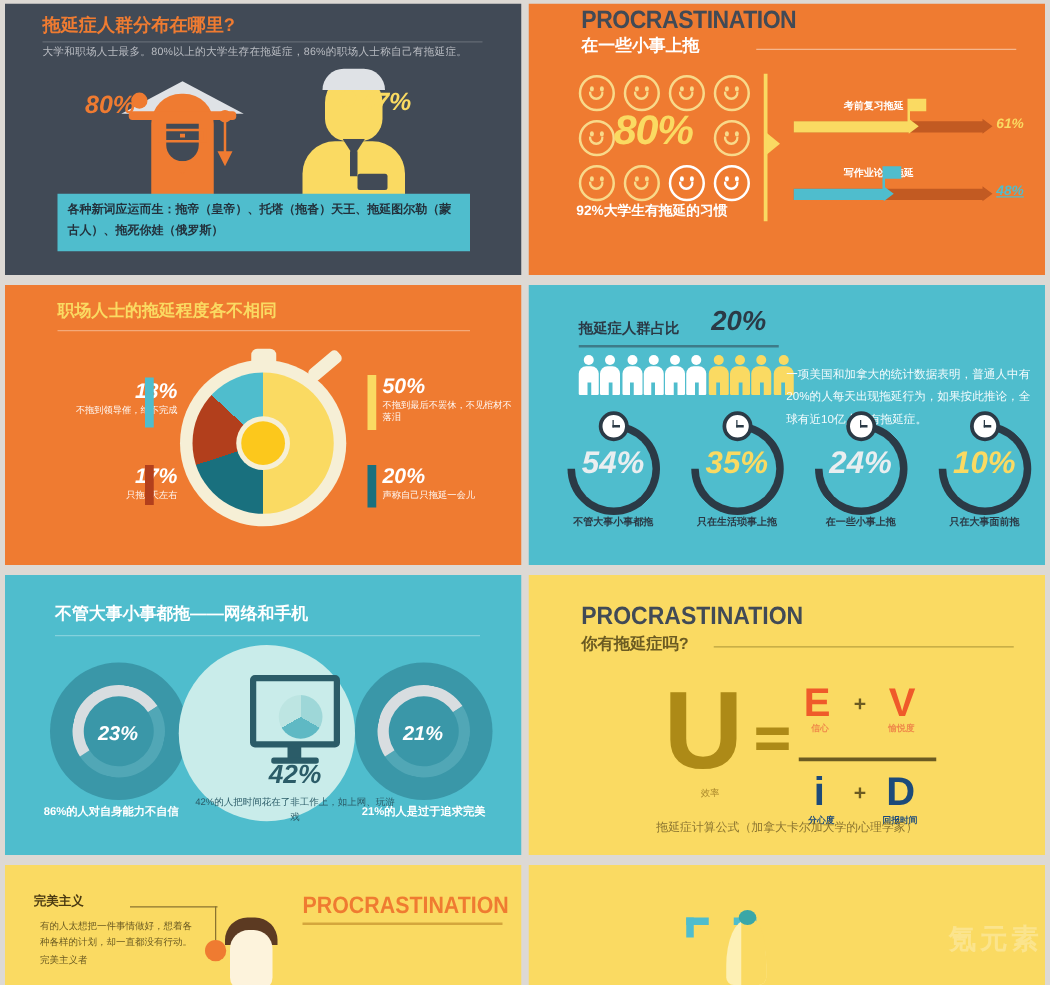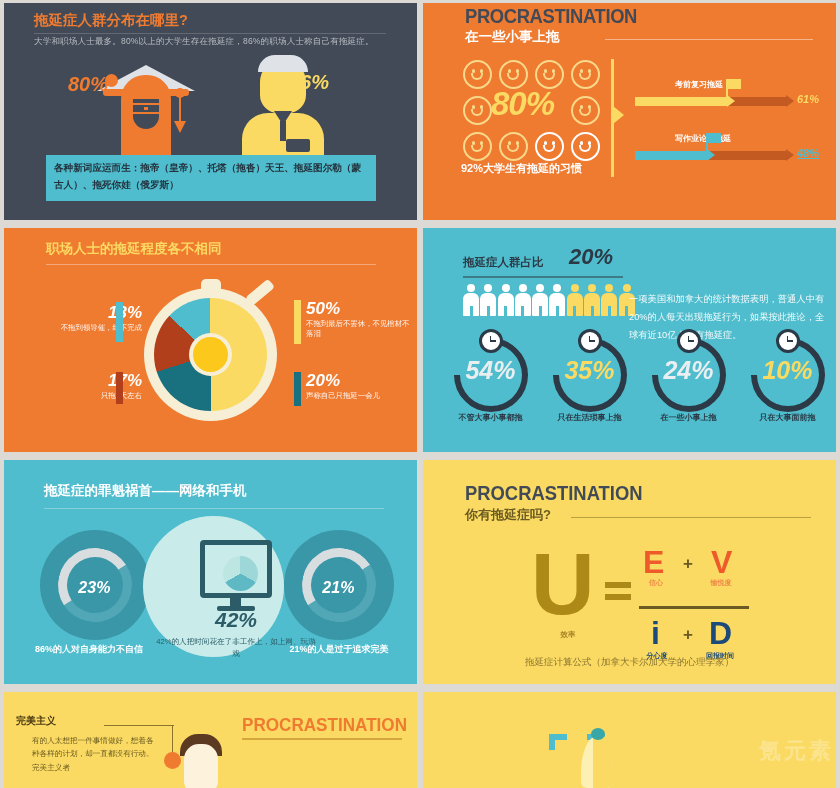--- a/index.html
+++ b/index.html
@@ -156,41 +156,41 @@
   .p5 .c42{ position:absolute; left:180px; top:148px; width:104px; text-align:center; font-size:21px; font-weight:bold; font-style:italic; color:#2b5c68;}
   .p5 .c42txt{ position:absolute; left:152px; top:176px; width:160px; text-align:center; font-size:7.6px; line-height:1.6; color:#2b5c68;}
   .p5 .lcap{ position:absolute; left:30px; top:183px; width:110px; text-align:center; font-size:9px; font-weight:bold; color:#fff; line-height:1.5;}
   .p5 .rcap{ position:absolute; left:280px; top:183px; width:110px; text-align:center; font-size:9px; font-weight:bold; color:#fff; line-height:1.5;}
 
   
   .p6 .en{ position:absolute; left:42px; top:22px; font-size:20px; font-weight:bold; color:#414a56; transform:scaleX(.92); transform-origin:left;}
   .p6 .cn{ position:absolute; left:42px; top:46px; font-size:13px; font-weight:bold; color:#6b5b22;}
   .p6 .rule{ position:absolute; left:148px; top:57px; width:240px; height:1px; background:#b9a13f;}
   .p6 .U { position:absolute; left:108px; top:84px; font-size:88px; line-height:.9; font-weight:bold; color:#ad8a17; font-family:"Liberation Sans",sans-serif;}
-  .p6 .Ulbl{ position:absolute; left:120px; top:170px; width:50px; text-align:center; font-size:7.5px; font-weight:bold; color:#a8862a;}
+  .p6 .Ulbl{ position:absolute; left:120px; top:170px; width:50px; text-align:center; font-size:7.5px; font-weight:normal; color:#a8862a;}
   .p6 .eq{ position:absolute; left:182px; top:122px; width:26px;}
   .p6 .eq i{ display:block; height:6px; background:#ad8a17; margin-bottom:6px;}
   .p6 .frac{ position:absolute; left:216px; top:84px; width:110px;}
   .p6 .top{ position:relative; height:48px;}
   .p6 .bot{ position:relative; height:48px;}
   .p6 .fline{ height:3px; background:#6b5b22; margin:14px 0 6px;}
   .p6 .E{ position:absolute; left:4px; top:0; font-size:32px; font-weight:bold; color:#ef5a2a;}
   .p6 .plus1{ position:absolute; left:44px; top:10px; font-size:17px; font-weight:bold; color:#6b5b22;}
   .p6 .V{ position:absolute; left:72px; top:0; font-size:32px; font-weight:bold; color:#ef5a2a;}
   .p6 .l1{ position:absolute; left:0; top:34px; width:34px; text-align:center; font-size:7px; font-weight:bold; color:#ef8a4a;}
   .p6 .l2{ position:absolute; left:62px; top:34px; width:40px; text-align:center; font-size:7px; font-weight:bold; color:#ef8a4a;}
   .p6 .i{ position:absolute; left:12px; top:0; font-size:32px; font-weight:bold; color:#1c4a7a;}
   .p6 .plus2{ position:absolute; left:44px; top:10px; font-size:17px; font-weight:bold; color:#6b5b22;}
   .p6 .D{ position:absolute; left:70px; top:0; font-size:32px; font-weight:bold; color:#1c4a7a;}
   .p6 .l3{ position:absolute; left:-2px; top:36px; width:40px; text-align:center; font-size:7px; font-weight:bold; color:#1c4a7a;}
   .p6 .l4{ position:absolute; left:58px; top:36px; width:46px; text-align:center; font-size:7px; font-weight:bold; color:#1c4a7a;}
   .p6 .foot{ position:absolute; left:0; top:196px; width:100%; text-align:center; font-size:9.5px; color:#8a7430;}
 
   
-  .p7 .h1{ position:absolute; left:12px; top:22px; font-size:10px; font-weight:bold; color:#4a3a12;}
+  .p7 .h1{ position:absolute; left:23px; top:22px; font-size:10px; font-weight:bold; color:#4a3a12;}
   .p7 .body{ position:absolute; left:28px; top:42px; width:128px; font-size:7.6px; line-height:1.75; color:#6b5b22;}
   .p7 .lead{ position:absolute; left:100px; top:33px; width:70px; height:1.2px; background:#8a7430;}
   .p7 .lead2{ position:absolute; left:168px; top:33px; width:1.2px; height:32px; background:#8a7430;}
   .p7 .dot{ position:absolute; left:160px; top:60px; width:17px; height:17px; border-radius:50%; background:#ef7b31;}
   .p7 .head{ position:absolute; left:180px; top:52px; width:34px; height:48px; background:#fdf3dc; border-radius:15px 15px 10px 10px;}
   .p7 .hair{ position:absolute; left:176px; top:42px; width:42px; height:22px; background:#5c3a22; border-radius:18px 18px 0 0;}
   .p7 .en{ position:absolute; left:238px; top:22px; font-size:19px; font-weight:bold; color:#ef7b31; transform:scaleX(.9); transform-origin:left;}
   .p7 .rule{ position:absolute; left:238px; top:46px; width:160px; height:1.5px; background:#d4a63c;}
   .p7 .cn{ position:absolute; left:238px; top:52px; width:172px; font-size:13.5px; font-weight:bold; color:#4a3a12; line-height:1.5;}
 
@@ -235,21 +235,21 @@
       <div class="head"></div>
         <div class="hair"></div>
         <div class="torso"></div>
       <div class="coll"></div>
         <div class="tie"></div>
         <div class="badge"></div>
     </div>
 
     <div class="pc-o">80%</div>
     <div class="pct-dot dot-o"></div>
-    <div class="pc-y">56%</div>
+    <div class="pc-y">47%</div>
     <div class="pct-dot dot-y"></div>
 
     <div class="callout">各种新词应运而生：拖帝（皇帝）、托塔（拖沓）天王、拖延图尔勒（蒙古人）、拖死你娃（俄罗斯）</div>
   </div>
 
   <div class="panel p-orange p2">
     <div class="en">PROCRASTINATION</div>
     <div class="cn">在一些小事上拖</div>
     <div class="rule"></div>
 
@@ -472,21 +472,21 @@
               <span class="mm"></span>
             </div>
             <div class="val" style="color:#fada62">10%</div>
           </div>
           <div class="lbl">只在大事面前拖</div>
         </div>
       </div>
   </div>
 
   <div class="panel p-teal p5">
-    <div class="h1">拖延症的罪魁祸首——网络和手机</div>
+    <div class="h1">不管大事小事都拖——网络和手机</div>
     <div class="rule"></div>
 
     <div class="sidecirc" style="left:36px;top:70px"></div>
     <div class="ringchart" style="left:54px;top:88px">
       <div class="v">23%</div>
     </div>
 
     <div class="sidecirc" style="left:280px;top:70px"></div>
     <div class="ringchart" style="left:298px;top:88px">
       <div class="v">21%</div>

